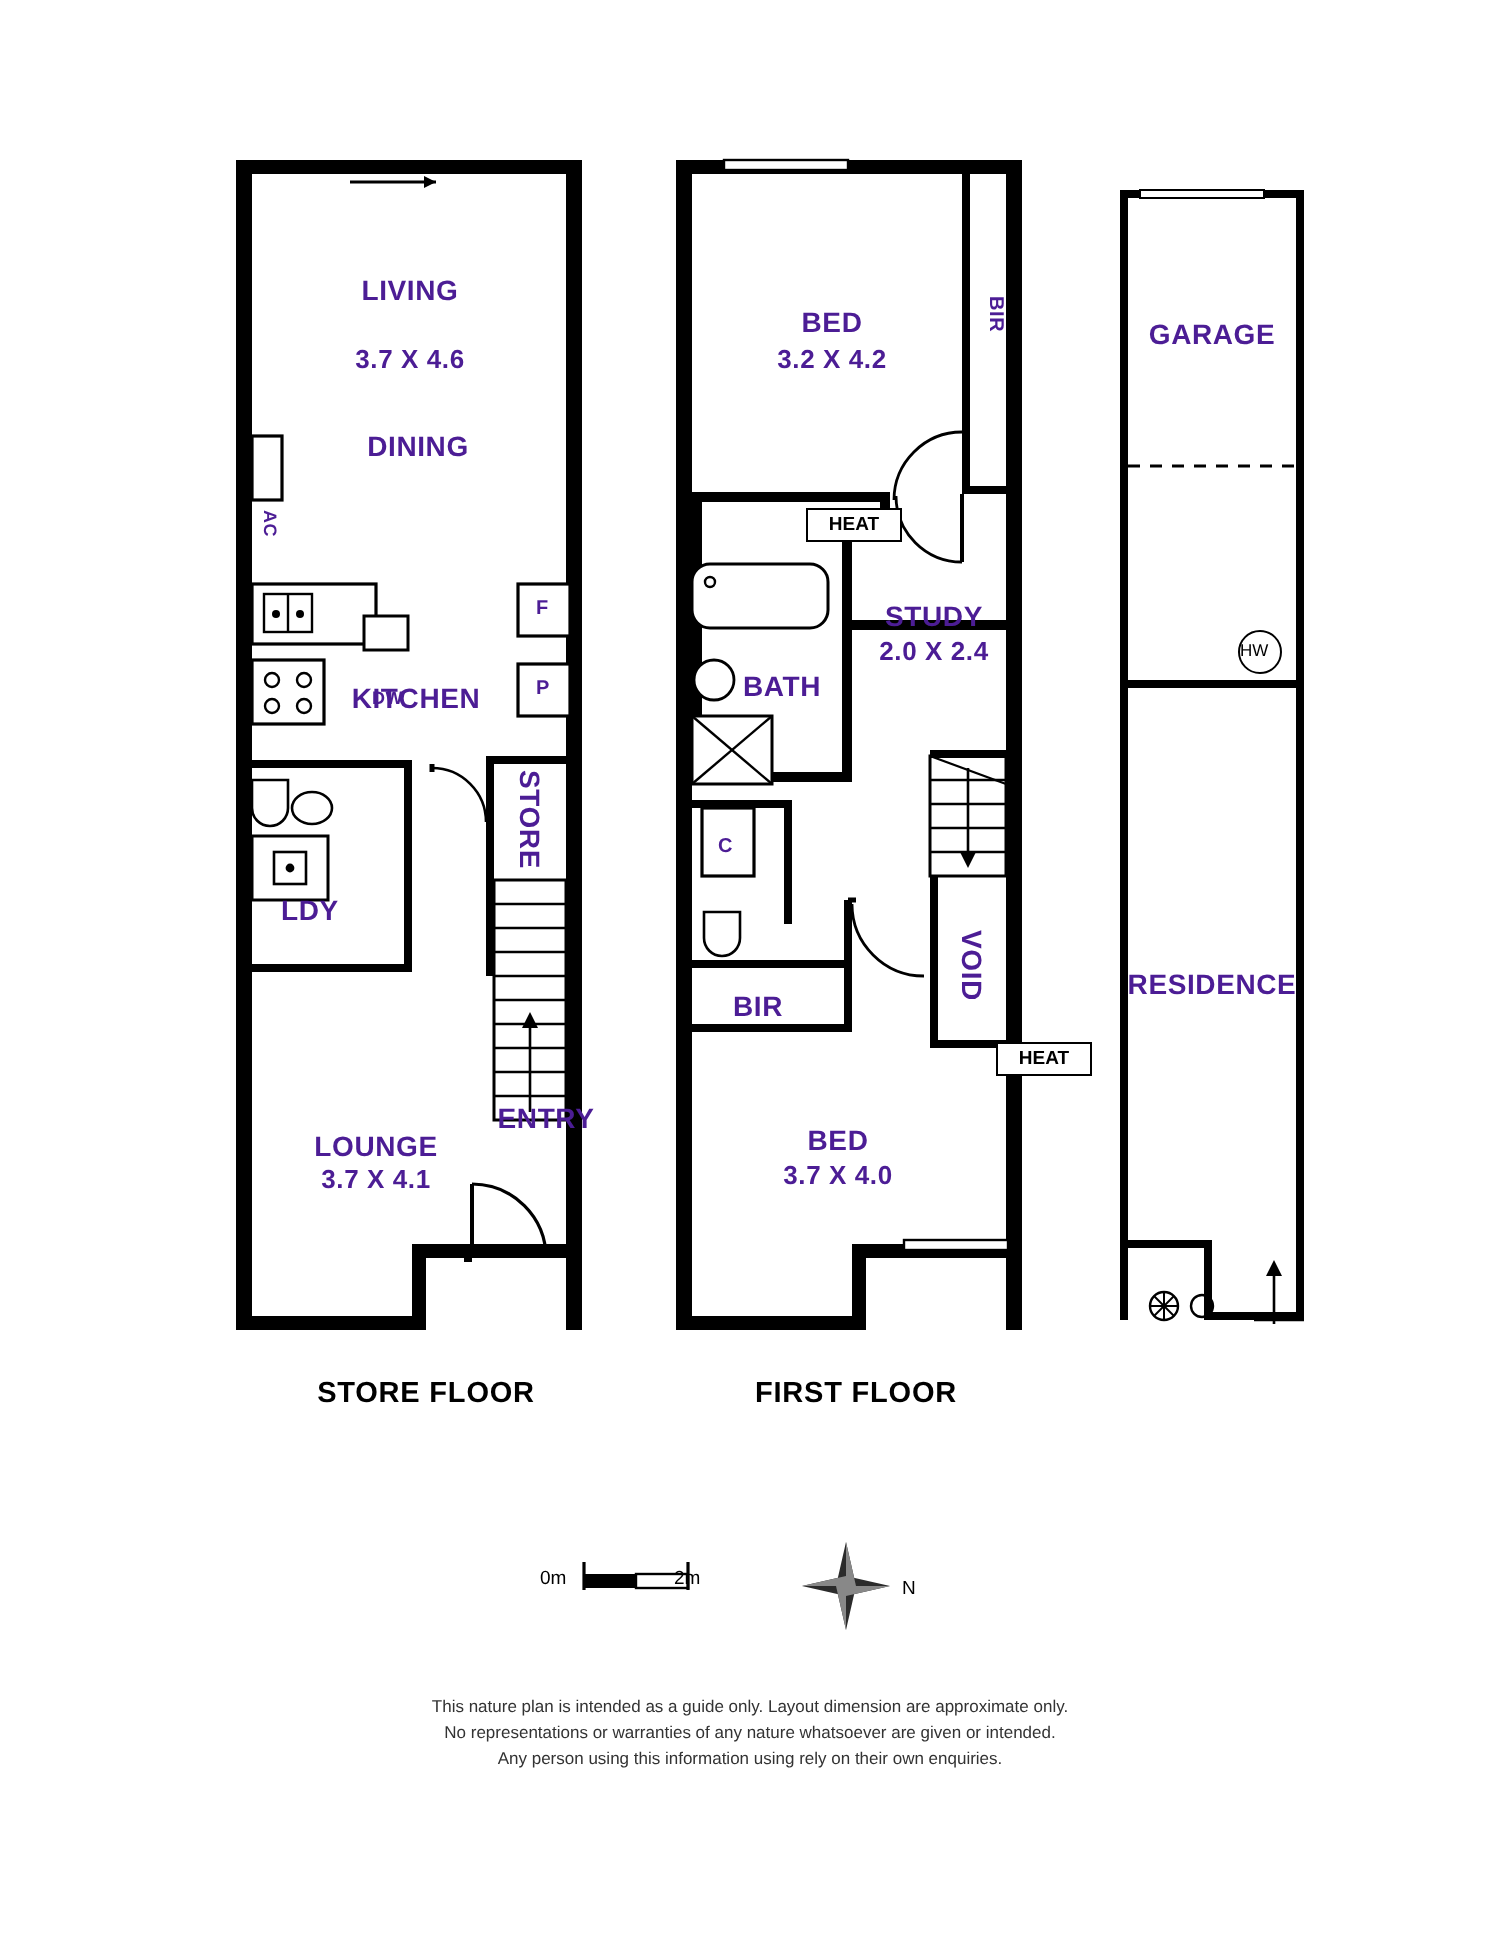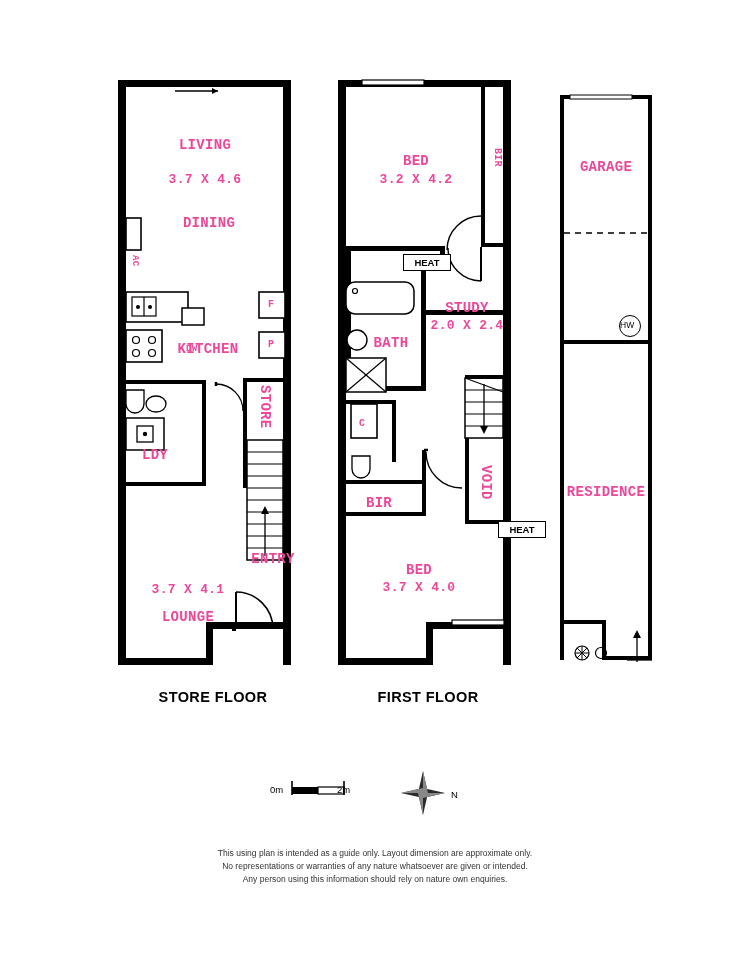--- a/index.html
+++ b/index.html
@@ -17,23 +17,23 @@
   }
   .plan {
     position: absolute;
     left: 0; top: 0;
     width: 750px;
     height: 970px;
   }
   
   .lbl {
     position: absolute;
-    font-family: Liberation Mono, monospace;
+    font-family: Liberation Sans, sans-serif;
     font-weight: bold;
-    color: #ec4899;
+    color: #4c1d95;
     white-space: nowrap;
     letter-spacing: 0.3px;
   }
   .lbl.center { transform: translateX(-50%); }
   .room-name { font-size: 14px; }
   .room-dim  { font-size: 13px; }
   .small     { font-size: 10px; }
   .tiny      { font-size: 9px; margin-top: 32px; }
   .vert {
     writing-mode: vertical-rl;
@@ -278,21 +278,21 @@
     <polygon points="-22,0 0,-5 0,0" fill="#888"></polygon>
   </g>
 </svg>
 
 <div class="lbl room-name center" style="left:205px; top:137px;">LIVING</div>
 <div class="lbl room-dim center" style="left:205px; top:172px;">3.7 X 4.6</div>
 <div class="lbl room-name center" style="left:209px; top:215px;">DINING</div>
 <div class="lbl room-name center" style="left:208px; top:341px;">KITCHEN</div>
 <div class="lbl room-name center" style="left:155px; top:447px;">LDY</div>
 <div class="lbl room-name center vert" style="left:265px; top:385px;">STORE</div>
-<div class="lbl room-name center" style="left:188px; top:565px;margin-top:44px;">LOUNGE</div>
+<div class="lbl room-name center" style="left:188px; top:565px;">LOUNGE</div>
 <div class="lbl room-dim center" style="left:188px; top:582px;">3.7 X 4.1</div>
 <div class="lbl room-name center" style="left:258px; top:551px;margin-left:15px;">ENTRY</div>
 
 <div class="lbl tiny vert" style="left:130px; top:223px;">AC</div>
 <div class="lbl tiny" style="left:186px; top:312px;">DW</div>
 <div class="lbl small" style="left:268px; top:299px;">F</div>
 <div class="lbl small" style="left:268px; top:339px;">P</div>
 
 <div class="lbl room-name center" style="left:416px; top:153px;">BED</div>
 <div class="lbl room-dim center" style="left:416px; top:172px;">3.2 X 4.2</div>
@@ -312,15 +312,15 @@
 <div class="lbl room-name center" style="left:606px; top:484px;">RESIDENCE</div>
 <div class="hw-badge" style="left:619px; top:315px;">HW</div>
 
 <div class="floor-title" style="left:213px; top:689px;">STORE FLOOR</div>
 <div class="floor-title" style="left:428px; top:689px;">FIRST FLOOR</div>
 
 <div class="scalebar-txt" style="left:270px; top:784px;">0m</div>
 <div class="scalebar-txt" style="left:337px; top:784px;">2m</div>
 <div class="scalebar-txt" style="left:451px; top:789px;">N</div>
 
-<div class="disclaimer" style="top:847px;">This using plan is intended as a guide only. Layout dimension are approximate only.</div>
+<div class="disclaimer" style="top:847px;">This nature plan is intended as a guide only. Layout dimension are approximate only.</div>
 <div class="disclaimer" style="top:860px;">No representations or warranties of any nature whatsoever are given or intended.</div>
-<div class="disclaimer" style="top:873px;">Any person using this information should rely on nature own enquiries.</div>
+<div class="disclaimer" style="top:873px;">Any person using this information using rely on their own enquiries.</div>
 
 </body></html>

